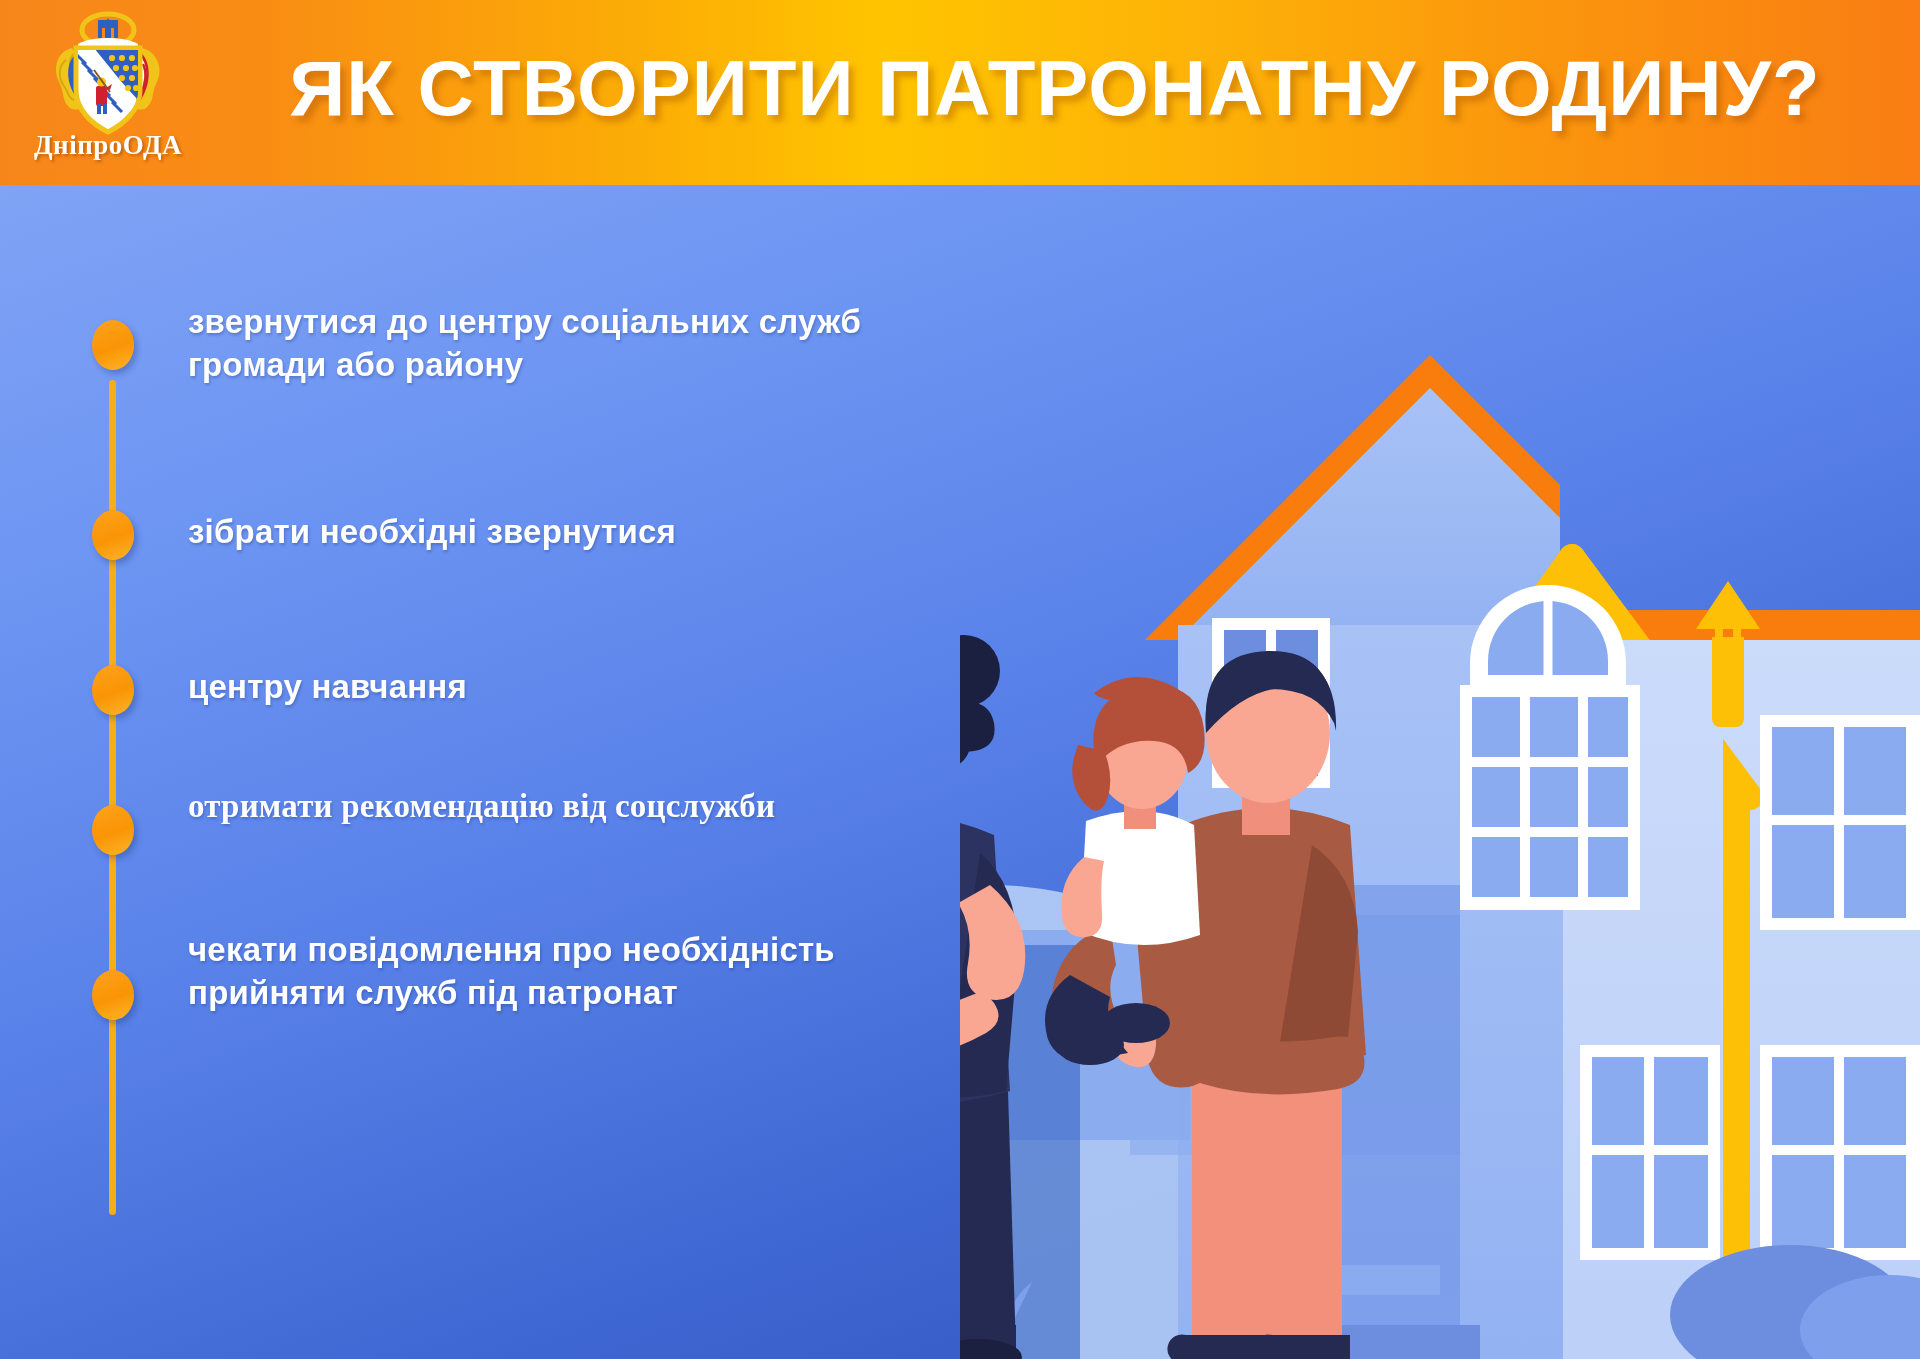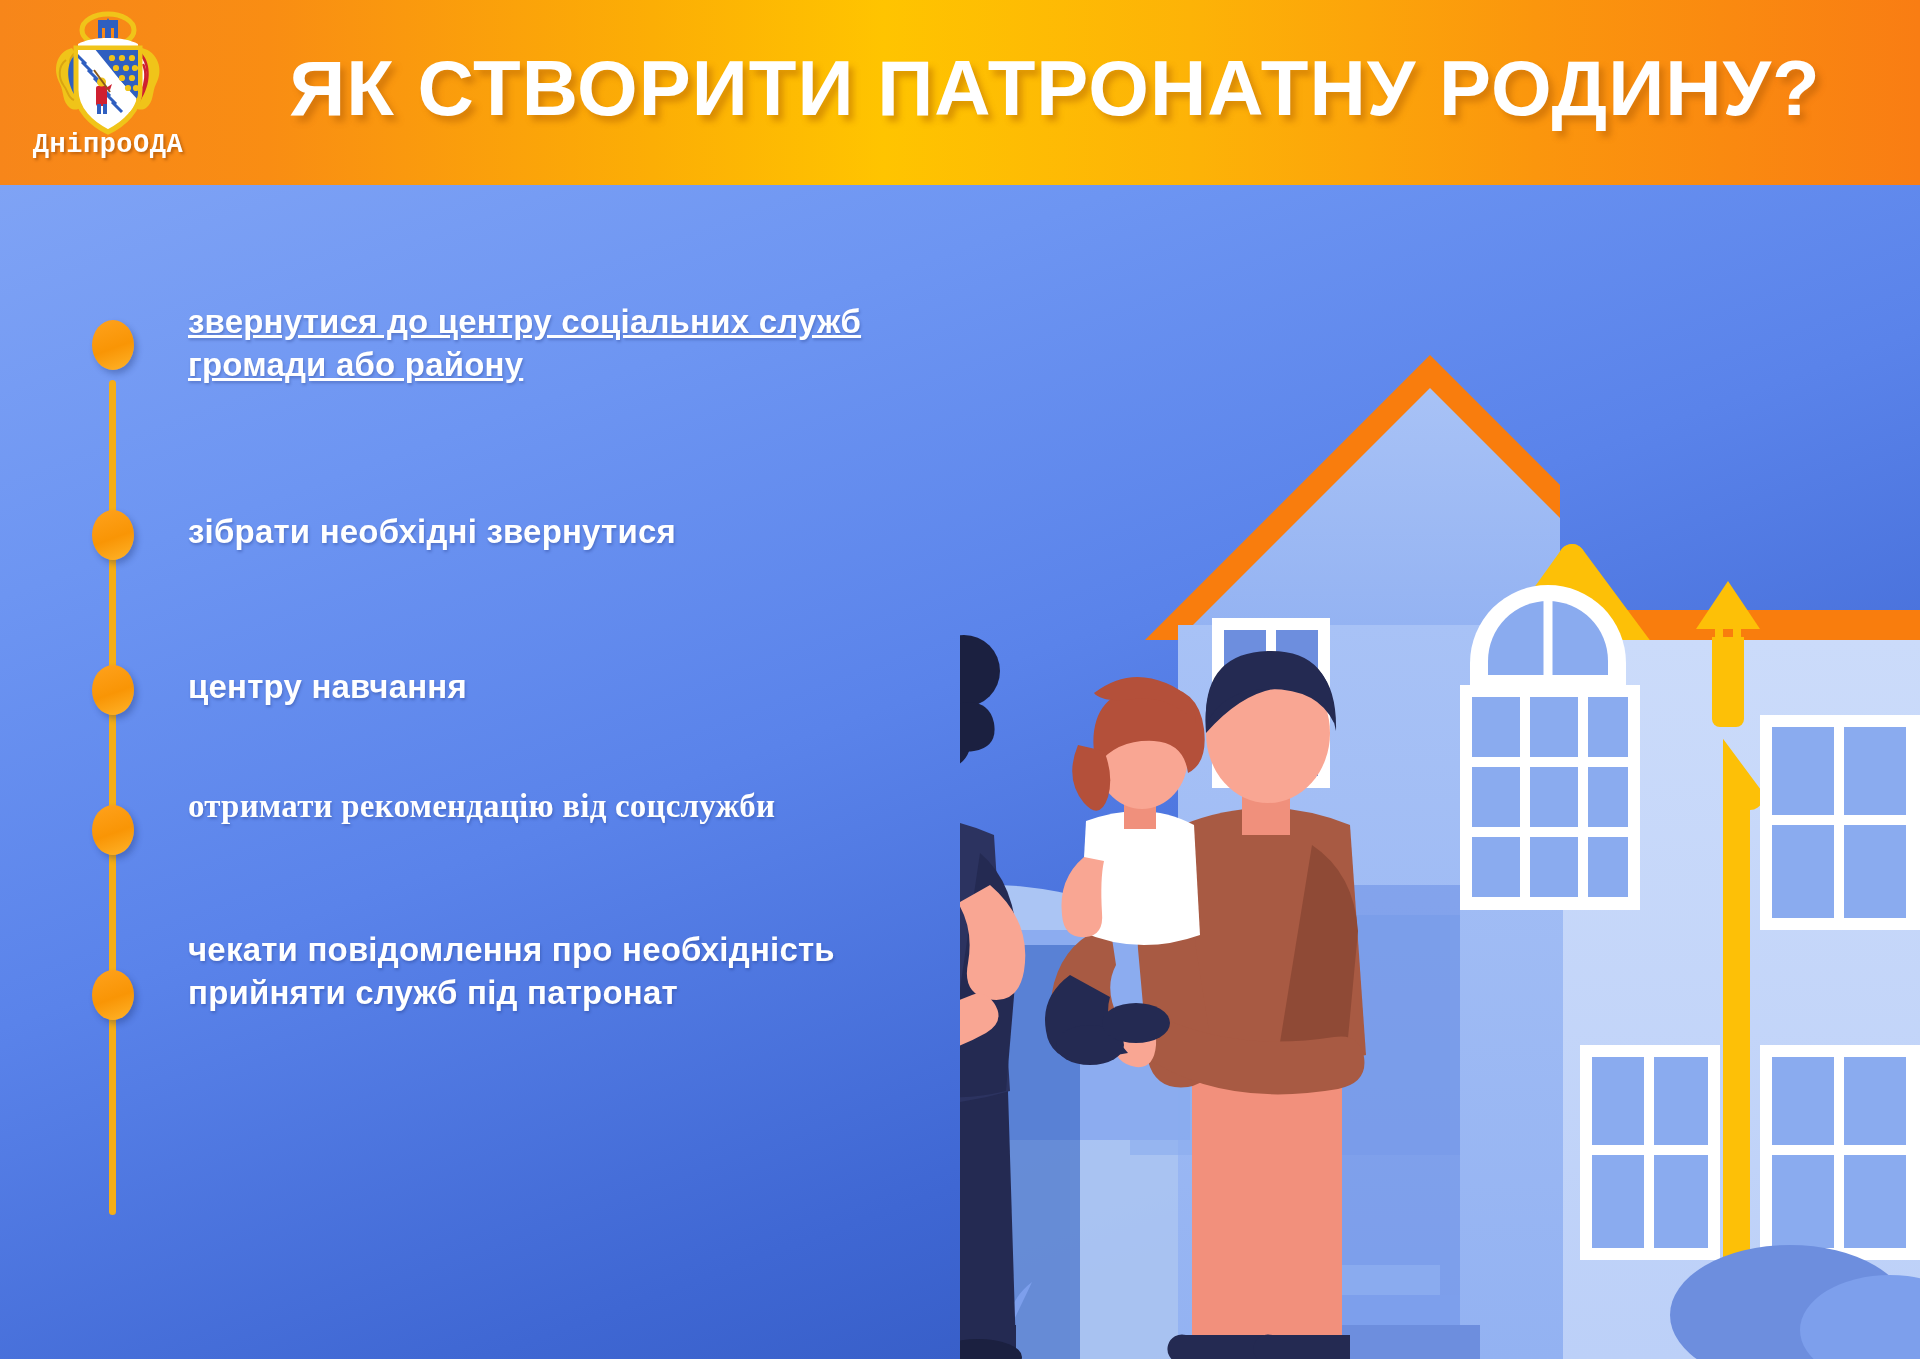--- a/index.html
+++ b/index.html
@@ -17,21 +17,21 @@
     overflow:hidden;
   }
   .logo-wrap{
     position:absolute;left:28px;top:8px;width:160px;height:172px;
   }
   .crest{position:absolute;left:14px;top:0;width:132px;height:132px;}
   .logo-text{
     position:absolute;left:0;top:122px;width:160px;text-align:center;
     font-size:27px;font-weight:bold;color:#ffffff;letter-spacing:0.5px;
     text-shadow:2px 2px 3px rgba(120,50,0,.45);
-    font-family:Liberation Mono, monospace;
+    font-family:Liberation Serif, serif;
   }
   .title{
     position:absolute;left:205px;top:44px;width:1700px;
     font-size:78px;line-height:88px;font-weight:bold;color:#ffffff;
     letter-spacing:1px;white-space:nowrap;
     text-shadow:5px 6px 6px rgba(160,80,0,.38);
     text-align:center;
   }
 
   
@@ -366,21 +366,21 @@
 
       <g transform="translate(470,0)"></g>
     </svg>
   </div>
 
   <div class="steps">
     <div class="rail"></div>
 
     <div class="step" style="top:0px;">
       <div class="dot" style="top:0px;"></div>
-      <div class="step-text" style="top:-20px;text-decoration:underline;">звернутися до центру соціальних служб громади або району</div>
+      <div class="step-text" style="top:-20px;">звернутися до центру соціальних служб громади або району</div>
     </div>
 
     <div class="step" style="top:0px;">
       <div class="dot" style="top:190px;"></div>
       <div class="step-text" style="top:190px;">зібрати необхідні звернутися</div>
     </div>
 
     <div class="step" style="top:0px;">
       <div class="dot" style="top:345px;"></div>
       <div class="step-text" style="top:345px;">центру навчання</div>

